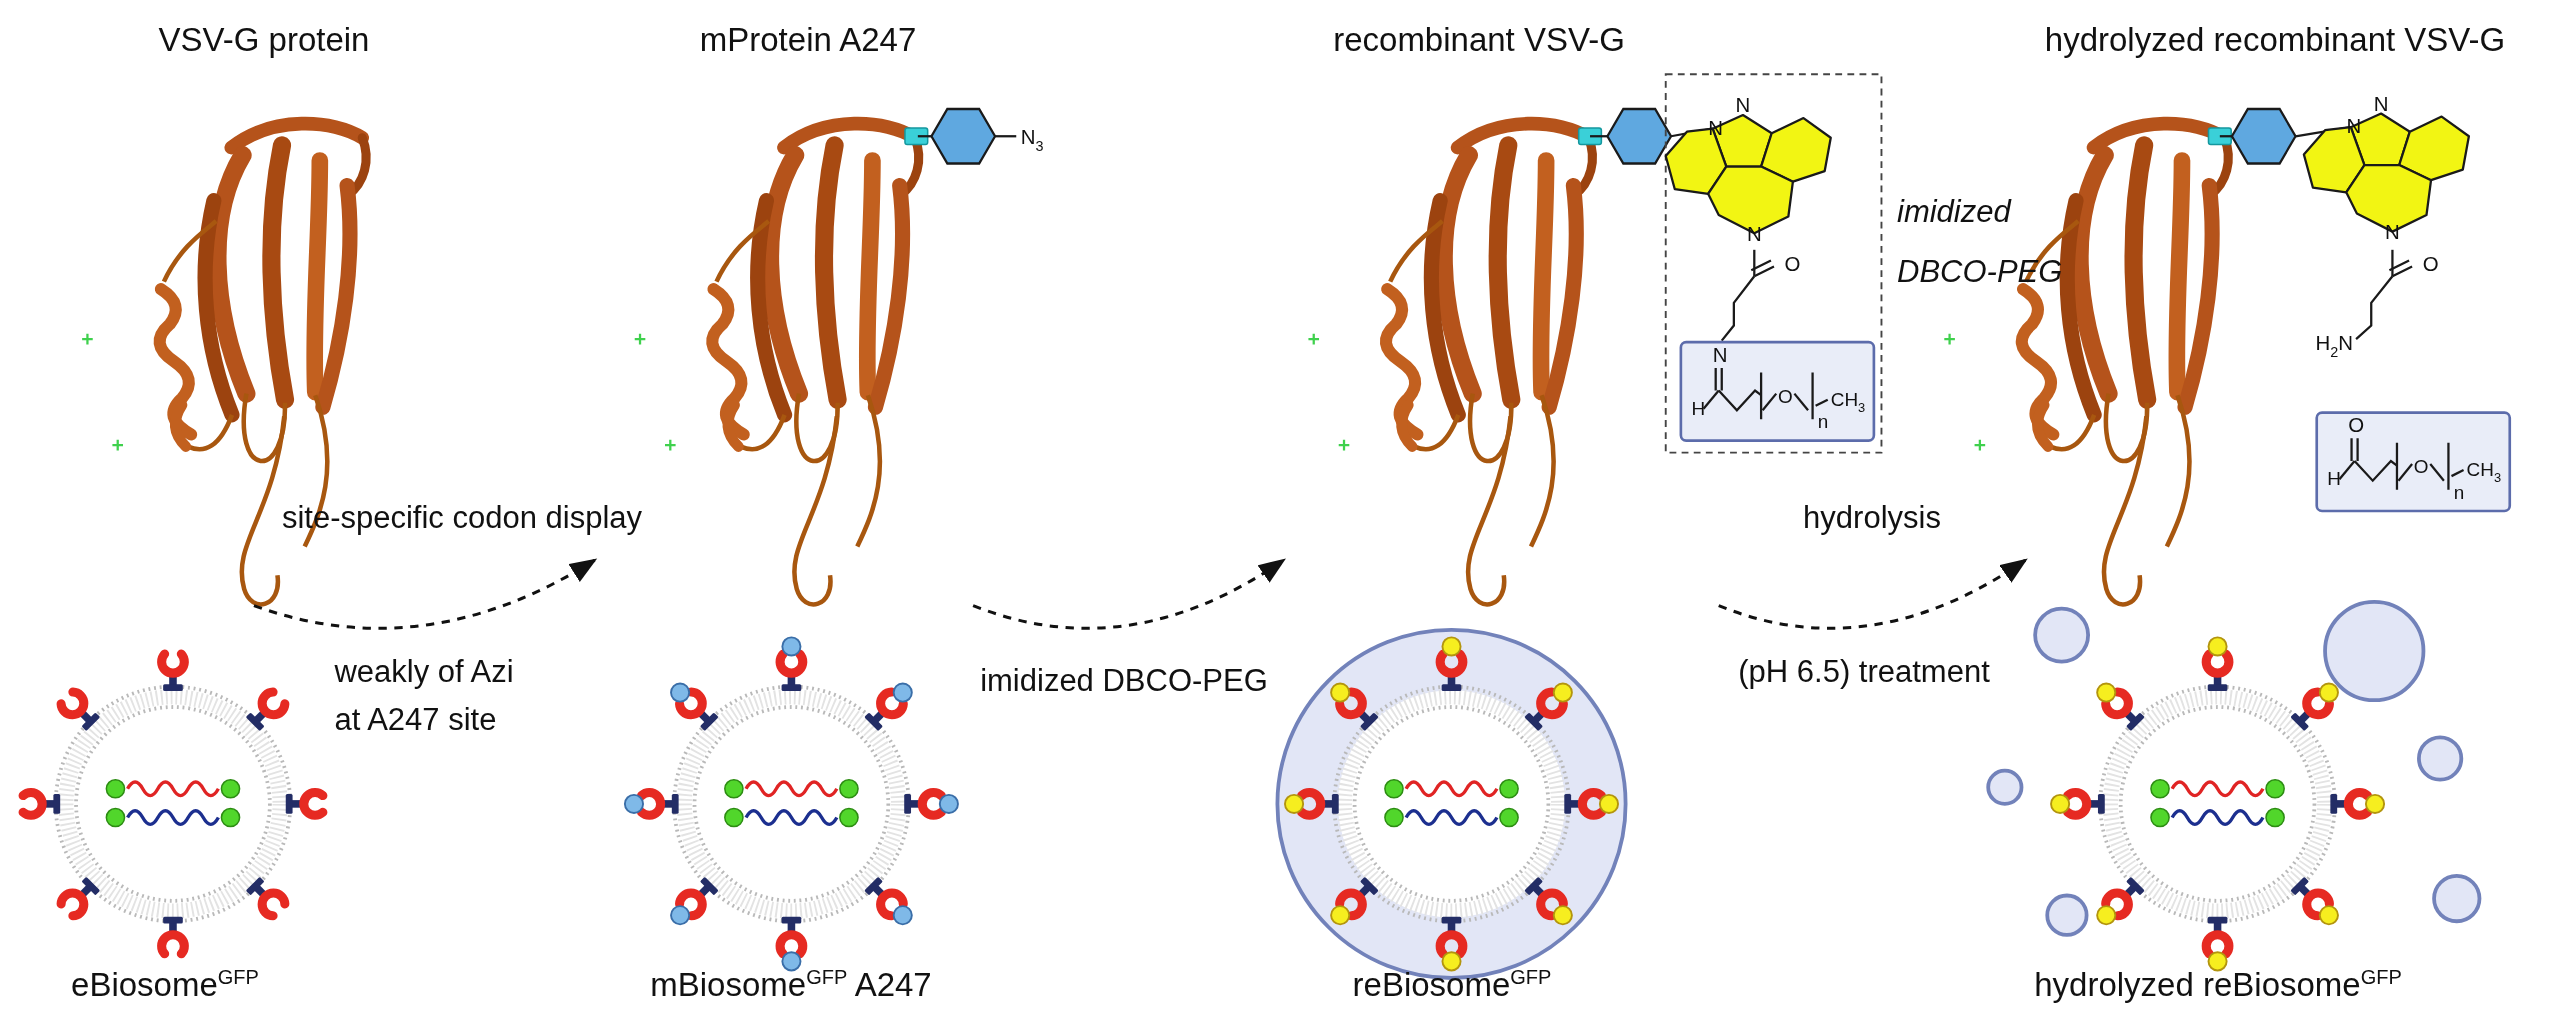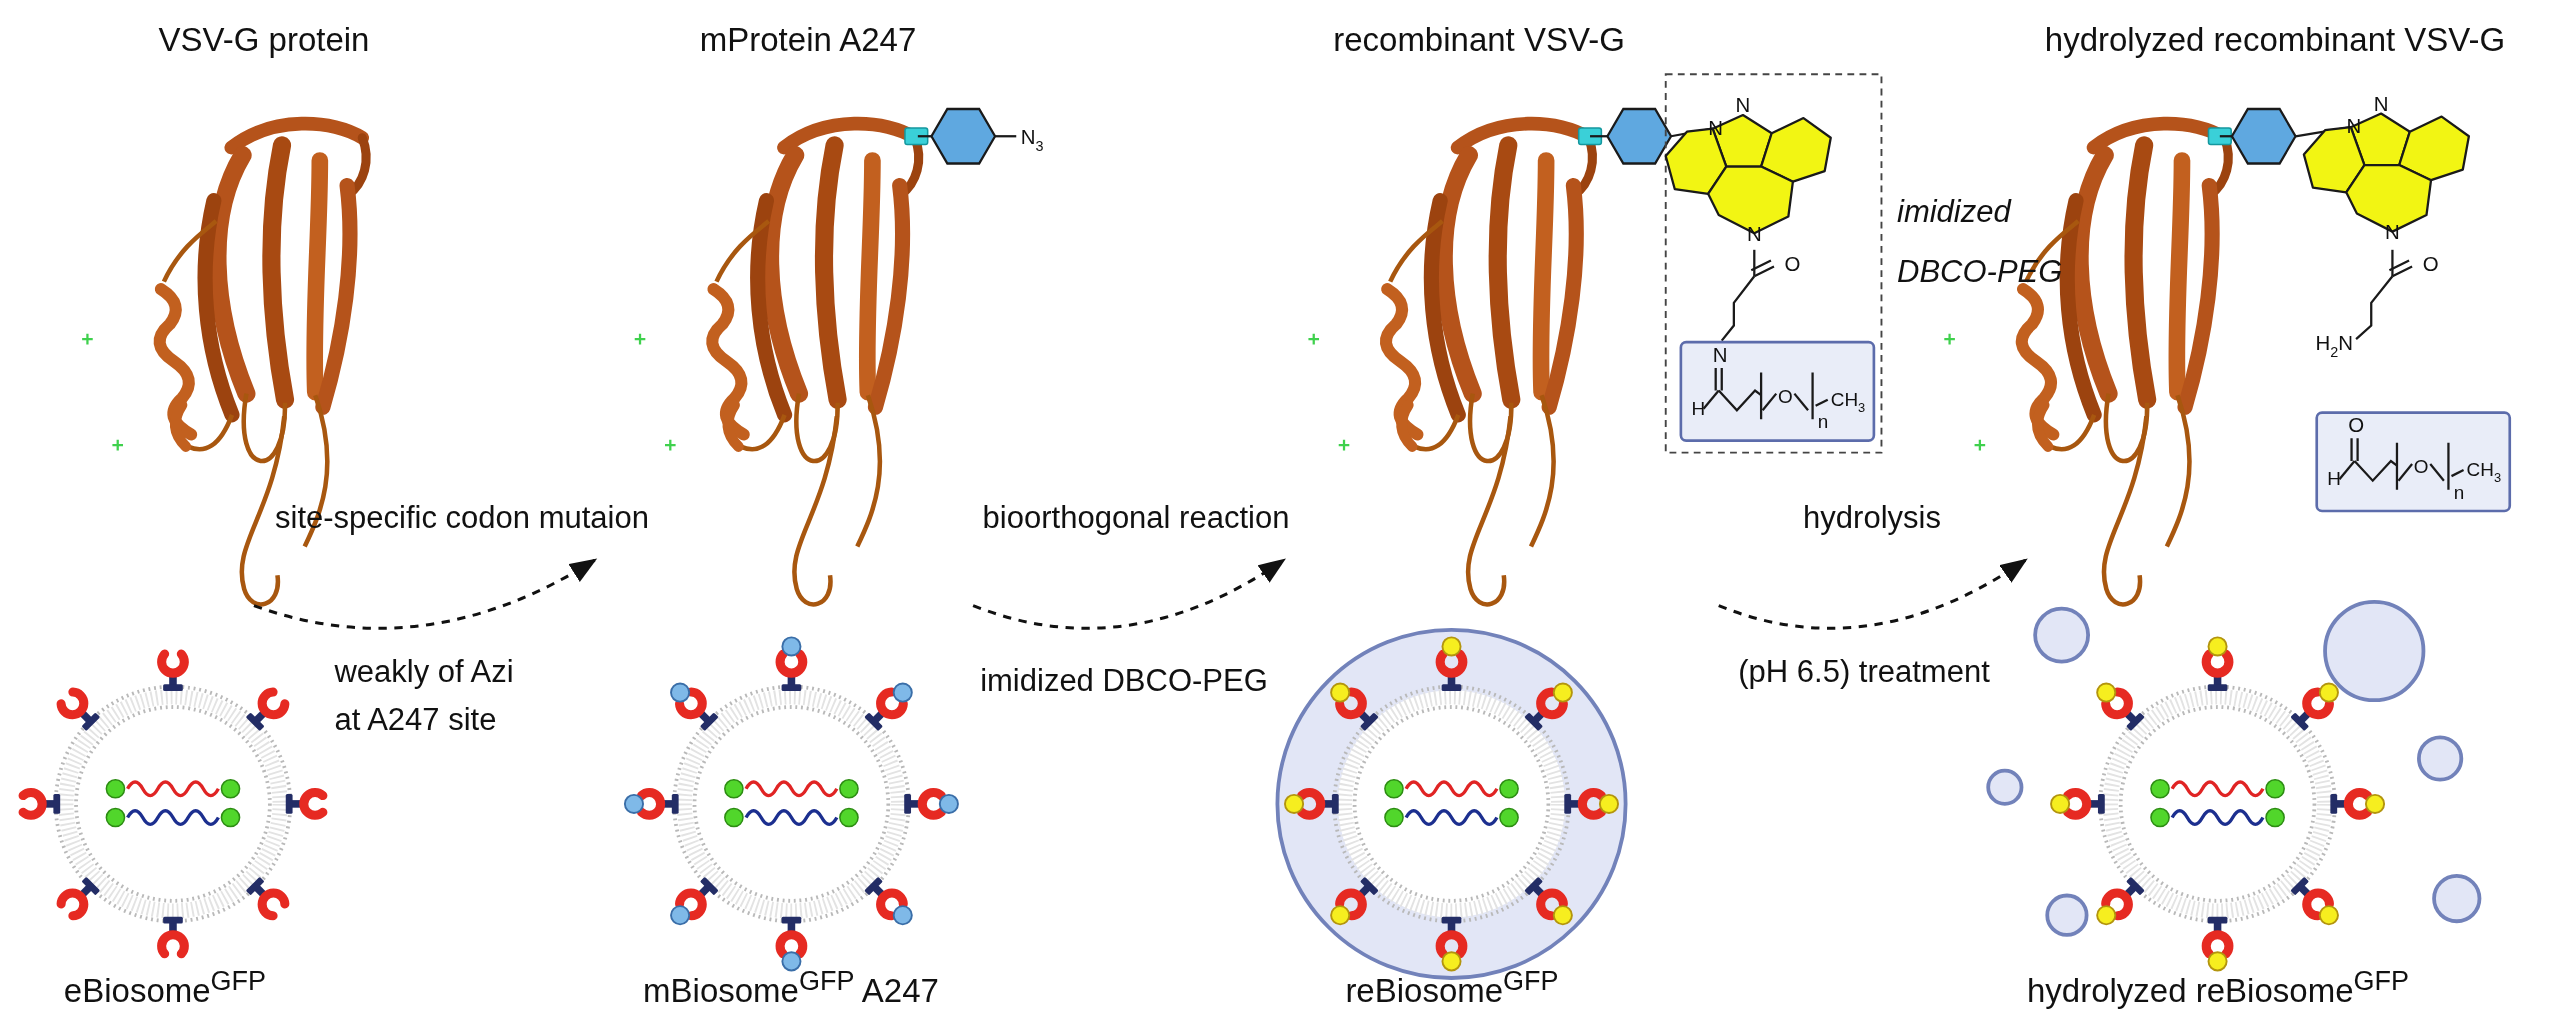--- a/index.html
+++ b/index.html
@@ -7,21 +7,21 @@
     position:relative; width:2576px; height:1031px; background:#ffffff;
     font-family:"Liberation Sans", sans-serif; color:#111; overflow:hidden;
   }
   svg.fig { position:absolute; left:0; top:0; }
   .label { position:absolute; white-space:nowrap; }
   .centered { transform:translateX(-50%); text-align:left; }
   .stage-title { font-size:33px; top:21px; }
   .arrow-top { font-size:31px; top:500px; }
   .arrow-bottom { font-size:31px; top:648px; line-height:1.55; }
   .biosome-label { font-size:33px; top:966px; }
-  .biosome-label sup { font-size:27px; }
+  .biosome-label sup { font-size:20px; }
   .chem-note { font-size:31px;font-style:italic; }
   
   .yring { fill:#f2f513; stroke:#1a1a1a; stroke-width:3; stroke-linejoin:round; }
   .bond { stroke:#1a1a1a; stroke-width:3; fill:none; }
   .atom { font-family:"Liberation Sans", sans-serif; font-size:27px; fill:#111; }
   .atom .sub { font-size:19px; }
   .pegtext { font-family:"Liberation Sans", sans-serif; font-size:25px; fill:#111; }
   .pegtext .sub { font-size:17px; }
   .dashedbox { fill:none; stroke:#444; stroke-width:2.5; stroke-dasharray:9 7; }
   .pegbox { fill:#e9edf8; stroke:#5c6cab; stroke-width:3.5; }
@@ -200,22 +200,21 @@
         <use href="#dotring" fill="#f6ee1f" stroke="#b3950e"></use>
       </g>
     </g>
   </svg>
 
   <div class="label centered stage-title" style="left:264px">VSV-G protein</div>
   <div class="label centered stage-title" style="left:808px">mProtein A247</div>
   <div class="label centered stage-title" style="left:1479px">recombinant VSV-G</div>
   <div class="label centered stage-title" style="left:2275px">hydrolyzed recombinant VSV-G</div>
 
-  <div class="label centered arrow-top" style="left:462px">site-specific codon mutaion</div>
-  <div class="label centered arrow-top" style="left:1136px">bioorthogonal reaction</div>
+  <div class="label centered arrow-top" style="left:462px">site-specific codon display</div>
   <div class="label centered arrow-top" style="left:1872px">hydrolysis</div>
 
   <div class="label centered arrow-bottom" style="left:424px">
     <div>weakly of Azi</div>
     <div>at A247 site</div>
   </div>
   <div class="label centered arrow-bottom" style="left:1124px; top:657px">
     <div>imidized DBCO-PEG</div>
     <div></div>
   </div>

